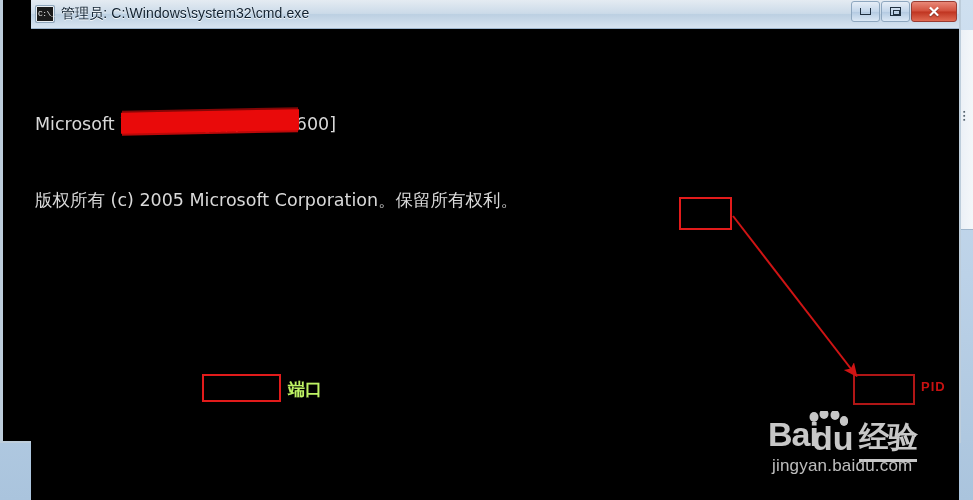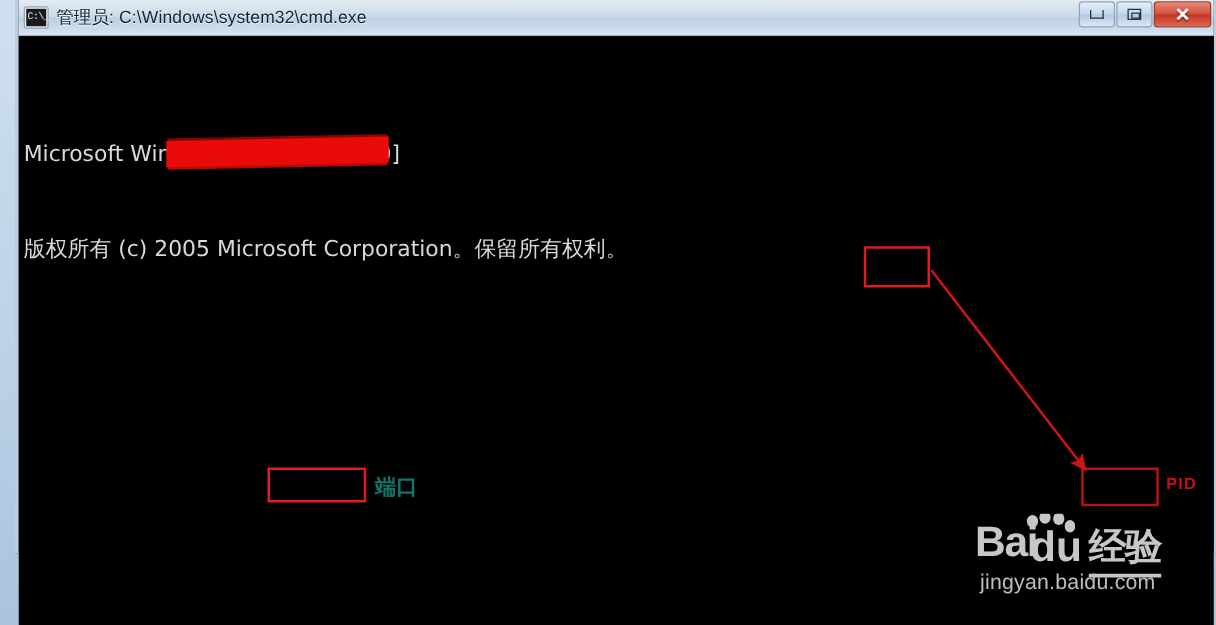--- a/index.html
+++ b/index.html
@@ -30,24 +30,25 @@
     border-left:1px solid #9fb6cc;
     border-bottom:1px solid #9fb6cc;
   }
   #bg-right-panel .dots {
     position:absolute; left:7px; top:80px; width:3px;
     color:#55636f; font-size:7px; line-height:4px;
   }
 
   
   #cmd-window {
-    position:absolute; left:12px; top:0; width:961px; height:443px;
+    position:absolute; left:0; top:0; width:961px; height:443px;
     border:2px solid rgba(205,222,238,.92);
     border-top:none; border-left-width:3px;
     background:#000;
+    padding-left:28px;
   }
 
   
   #titlebar {
     position:relative; height:29px; width:100%;
     background:linear-gradient(180deg,
        rgba(236,243,250,.97) 0%,
        rgba(214,230,245,.95) 48%,
        rgba(198,219,238,.95) 52%,
        rgba(222,235,248,.97) 100%);
@@ -113,21 +114,21 @@
 
   
   .annot-box {
     position:absolute; border:2px solid #e21b1b; pointer-events:none;
   }
   #box-pid-header { left:676px; top:197px; width:53px; height:33px; }
   #box-port       { left:199px; top:374px; width:79px; height:28px; }
   #box-pid-value  { left:850px; top:374px; width:62px; height:31px;
                     border-color:#b01616; }
   .annot-label {
-    position:absolute; color:#0f766e; pointer-events:none;
+    position:absolute; color:#bef264; pointer-events:none;
     font-weight:bold;
   }
   #label-port {
     left:285px; top:378px; font-size:17px;
     font-family:"DejaVu Sans","Liberation Sans",sans-serif;
     letter-spacing:0px;
   }
   #label-pid {
     left:918px; top:379px; font-size:13px;
     font-family:Liberation Sans, sans-serif; letter-spacing:1px;

